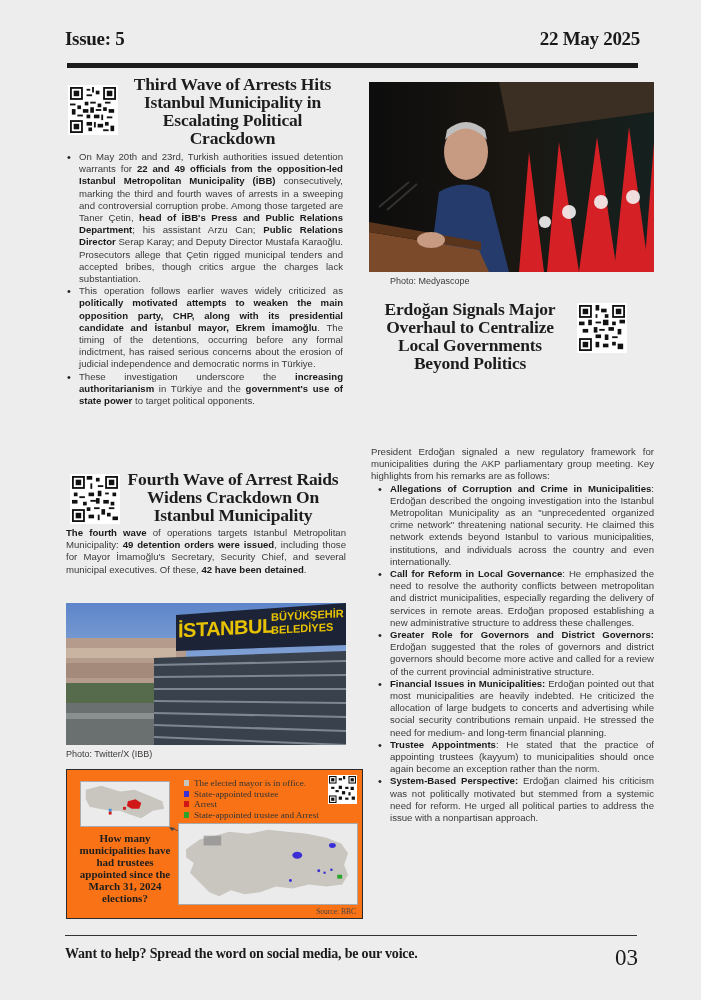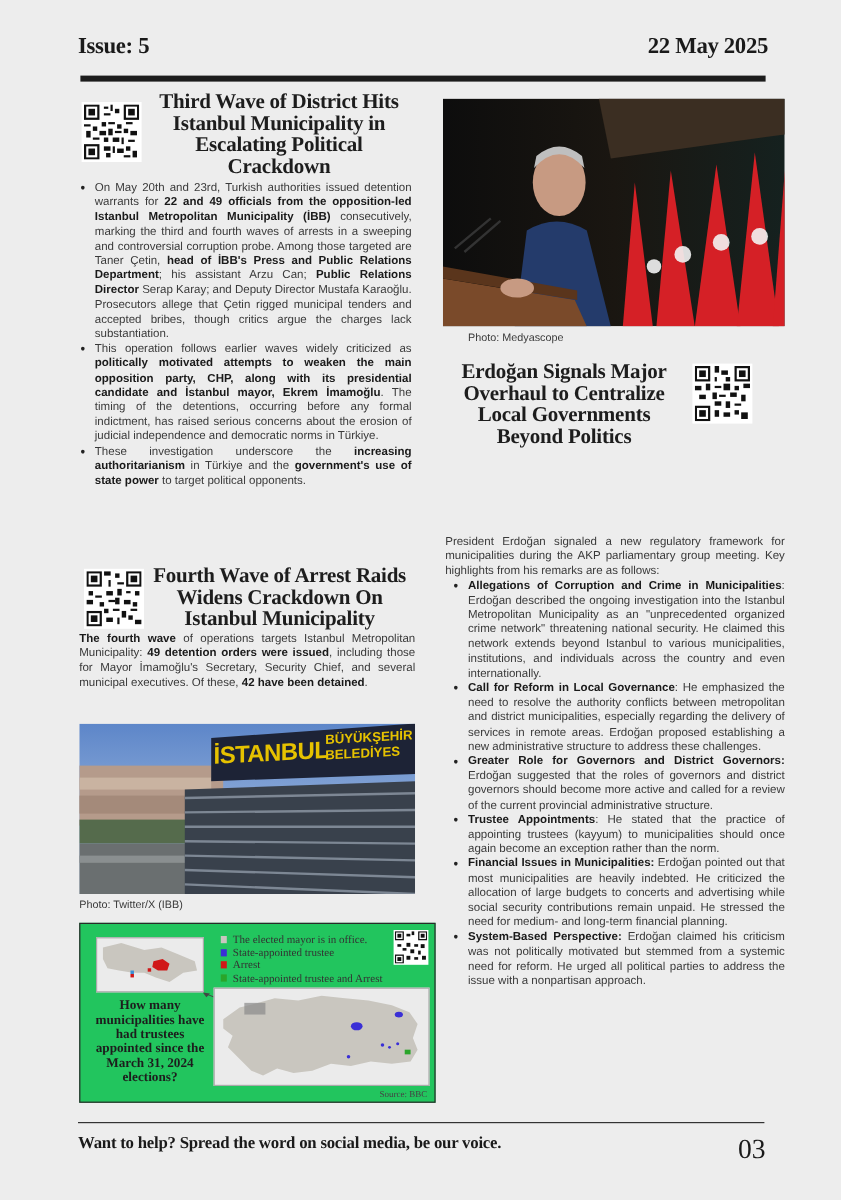--- a/index.html
+++ b/index.html
@@ -18,21 +18,21 @@
 
   .body-text { position: absolute; font-family: "Liberation Sans", sans-serif; font-size: 9.6px; line-height: 12.2px; color: #3a3a3a; text-align: justify; }
   .body-text b { color: #1a1a1a; font-weight: bold; }
   ul.bullets { list-style: none; }
   ul.bullets li { position: relative; padding-left: 13px; }
   ul.bullets li::before { content: "•"; position: absolute; left: 1px; top: 0; font-size: 11px; color: #222; }
 
   .photo { position: absolute; overflow: hidden; }
   .caption { position: absolute; font-family: "Liberation Sans", sans-serif; font-size: 9px; color: #3a3a3a; }
 
-  .map-box { position: absolute; left: 66px; top: 769px; width: 297px; height: 150px; border: 1.5px solid #2a2a2a; background: #22c55e; }
+  .map-box { position: absolute; left: 66px; top: 769px; width: 297px; height: 150px; border: 1.5px solid #2a2a2a; background: #f97316; }
   .legend { position: absolute; left: 117px; top: 8px; font-family: "Liberation Serif", serif; font-size: 9.2px; line-height: 10.5px; color: #333; }
   .legend .row { display: flex; align-items: center; white-space: nowrap; }
   .legend .sw { width: 5px; height: 6px; margin-right: 5px; display: inline-block; }
   .map-question { position: absolute; left: 8px; top: 62px; width: 100px; font-family: "Liberation Serif", serif; font-weight: bold; font-size: 11px; line-height: 12px; text-align: center; color: #1d1d1d; }
   .source { position: absolute; right: 6px; bottom: 2px; font-family: "Liberation Serif", serif; font-size: 7.5px; color: #444; }
 
   .bottom-rule { position: absolute; left: 65px; top: 935px; width: 572px; height: 1.2px; background: #333; }
   .footer-text { position: absolute; left: 65px; top: 946px; font-family: "Liberation Serif", serif; font-weight: bold; font-size: 14px; color: #1a1a1a; letter-spacing: -0.2px; }
   .page-num { position: absolute; right: 63px; top: 945px; font-family: "Liberation Serif", serif; font-size: 23px; color: #1a1a1a; }
 </style>
@@ -82,21 +82,21 @@
         <rect x="9" y="19" width="3" height="2"></rect>
         <rect x="13" y="19" width="1" height="3"></rect>
         <rect x="15" y="20" width="3" height="2"></rect>
       <rect x="19" y="19" width="2" height="2"></rect>
         <rect x="22" y="21" width="2" height="3"></rect>
         <rect x="10" y="22" width="2" height="2"></rect>
         <rect x="18" y="23" width="3" height="1"></rect>
     </g>
   </svg>
 </div>
-<div class="headline" style="left:125px; top:75px; width:215px;">Third Wave of District Hits Istanbul Municipality in Escalating Political Crackdown</div>
+<div class="headline" style="left:125px; top:75px; width:215px;">Third Wave of Arrests Hits Istanbul Municipality in Escalating Political Crackdown</div>
 
 <div class="body-text" style="left:66px; top:151px; width:277px;">
   <ul class="bullets">
     <li><span>On May 20th and 23rd, Turkish authorities issued detention warrants for </span><b>22 and 49 officials from the opposition-led Istanbul Metropolitan Municipality (İBB)</b><span> consecutively, marking the third and fourth waves of arrests in a sweeping and controversial corruption probe. Among those targeted are Taner Çetin, </span><b>head of İBB's Press and Public Relations Department</b><span>; his assistant Arzu Can; </span><b>Public Relations Director</b><span> Serap Karay; and Deputy Director Mustafa Karaoğlu. Prosecutors allege that Çetin rigged municipal tenders and accepted bribes, though critics argue the charges lack substantiation.</span></li>
     <li><span>This operation follows earlier waves widely criticized as </span><b>politically motivated attempts to weaken the main opposition party, CHP, along with its presidential candidate and İstanbul mayor, Ekrem İmamoğlu</b><span>. The timing of the detentions, occurring before any formal indictment, has raised serious concerns about the erosion of judicial independence and democratic norms in Türkiye.</span></li>
     <li><span>These investigation underscore the </span><b>increasing authoritarianism</b><span> in Türkiye and the </span><b>government's use of state power</b><span> to target political opponents.</span></li>
   </ul>
 </div>
 
 <div class="qr" style="left:70px; top:474px; width:50px; height:50px;">
@@ -332,21 +332,21 @@
     </g>
   </svg>
 </div>
 
 <div class="body-text" style="left:371px; top:408px; width:283px;margin-top:38px;">
   <p>President Erdoğan signaled a new regulatory framework for municipalities during the AKP parliamentary group meeting. Key highlights from his remarks are as follows:</p>
   <ul class="bullets" style="padding-left:6px;">
     <li><b>Allegations of Corruption and Crime in Municipalities</b><span>: </span><span>Erdoğan described the ongoing investigation into the Istanbul Metropolitan Municipality as an "unprecedented organized crime network" threatening national security. He claimed this network extends beyond Istanbul to various municipalities, institutions, and individuals across the country and even internationally.</span></li>
     <li><b>Call for Reform in Local Governance</b><span>: </span><span>He emphasized the need to resolve the authority conflicts between metropolitan and district municipalities, especially regarding the delivery of services in remote areas. Erdoğan proposed establishing a new administrative structure to address these challenges.</span></li>
     <li><b>Greater Role for Governors and District Governors:</b><span> </span><span>Erdoğan suggested that the roles of governors and district governors should become more active and called for a review of the current provincial administrative structure.</span></li>
+    <li><b>Financial Issues in Municipalities:</b><span> </span><span>Erdoğan pointed out that most municipalities are heavily indebted. He criticized the allocation of large budgets to concerts and advertising while social security contributions remain unpaid. He stressed the need for medium- and long-term financial planning.</span></li>
     <li><b>Trustee Appointments</b><span>: </span><span>He stated that the practice of appointing trustees (kayyum) to municipalities should once again become an exception rather than the norm.</span></li>
-    <li><b>Financial Issues in Municipalities:</b><span> </span><span>Erdoğan pointed out that most municipalities are heavily indebted. He criticized the allocation of large budgets to concerts and advertising while social security contributions remain unpaid. He stressed the need for medium- and long-term financial planning.</span></li>
     <li><b>System-Based Perspective:</b><span> </span><span>Erdoğan claimed his criticism was not politically motivated but stemmed from a systemic need for reform. He urged all political parties to address the issue with a nonpartisan approach.</span></li>
   </ul>
 </div>
 
 <div class="bottom-rule"></div>
 <div class="footer-text">Want to help? Spread the word on social media, be our voice.</div>
 <div class="page-num">03</div>
 
 </body></html>

